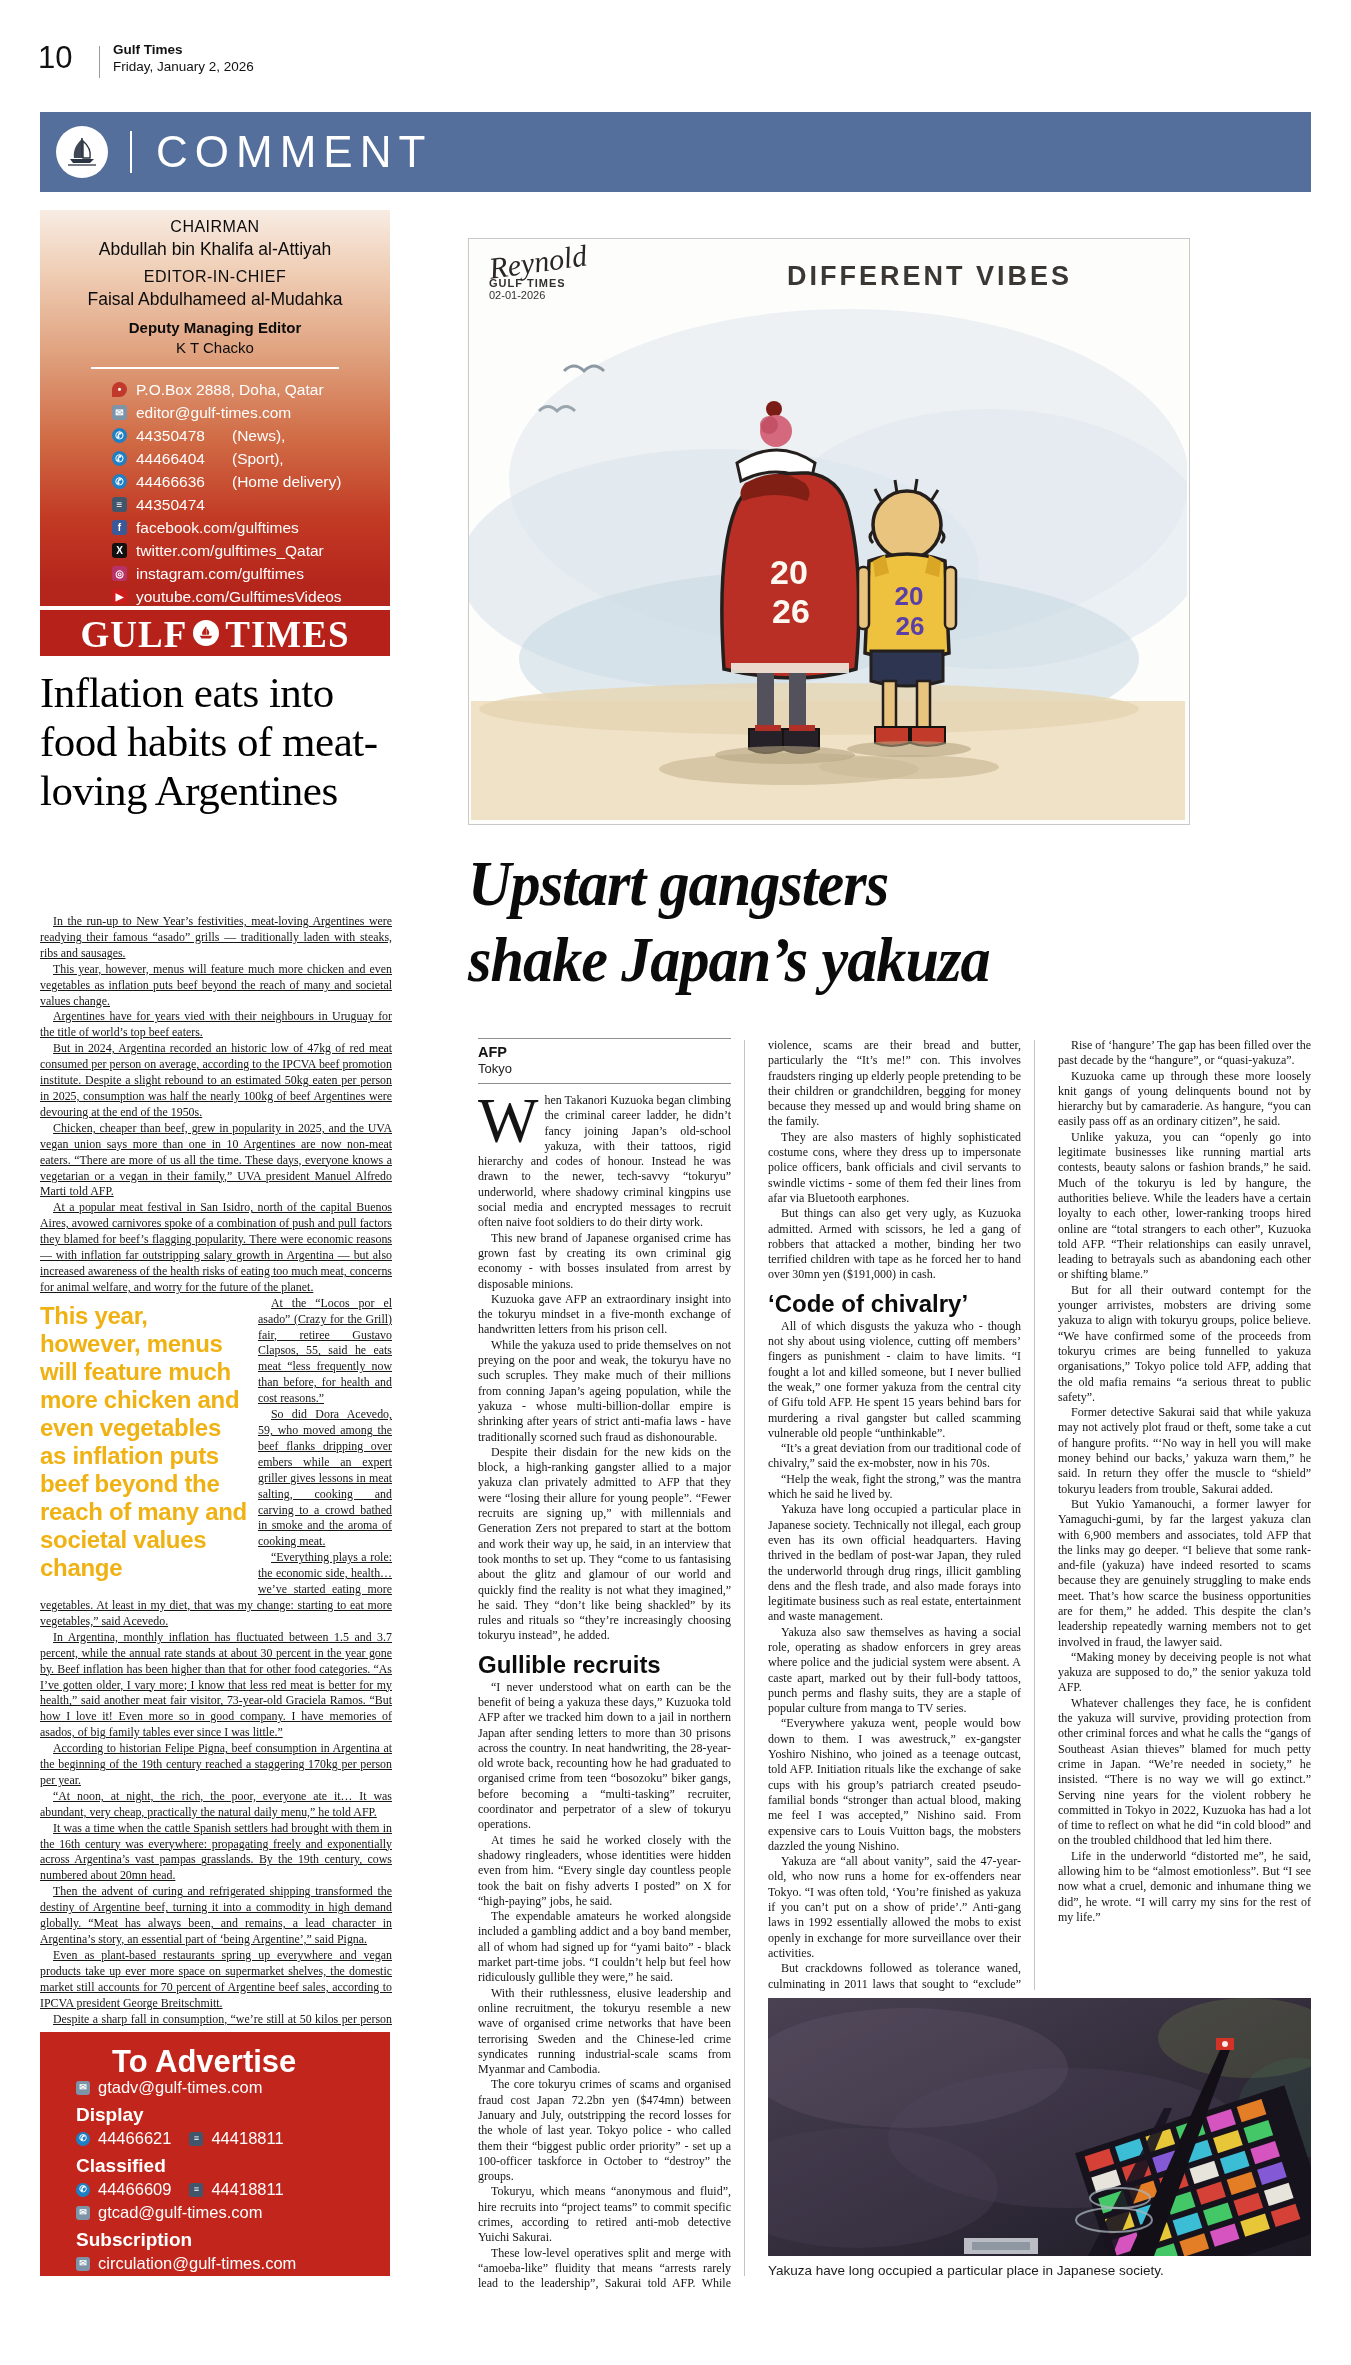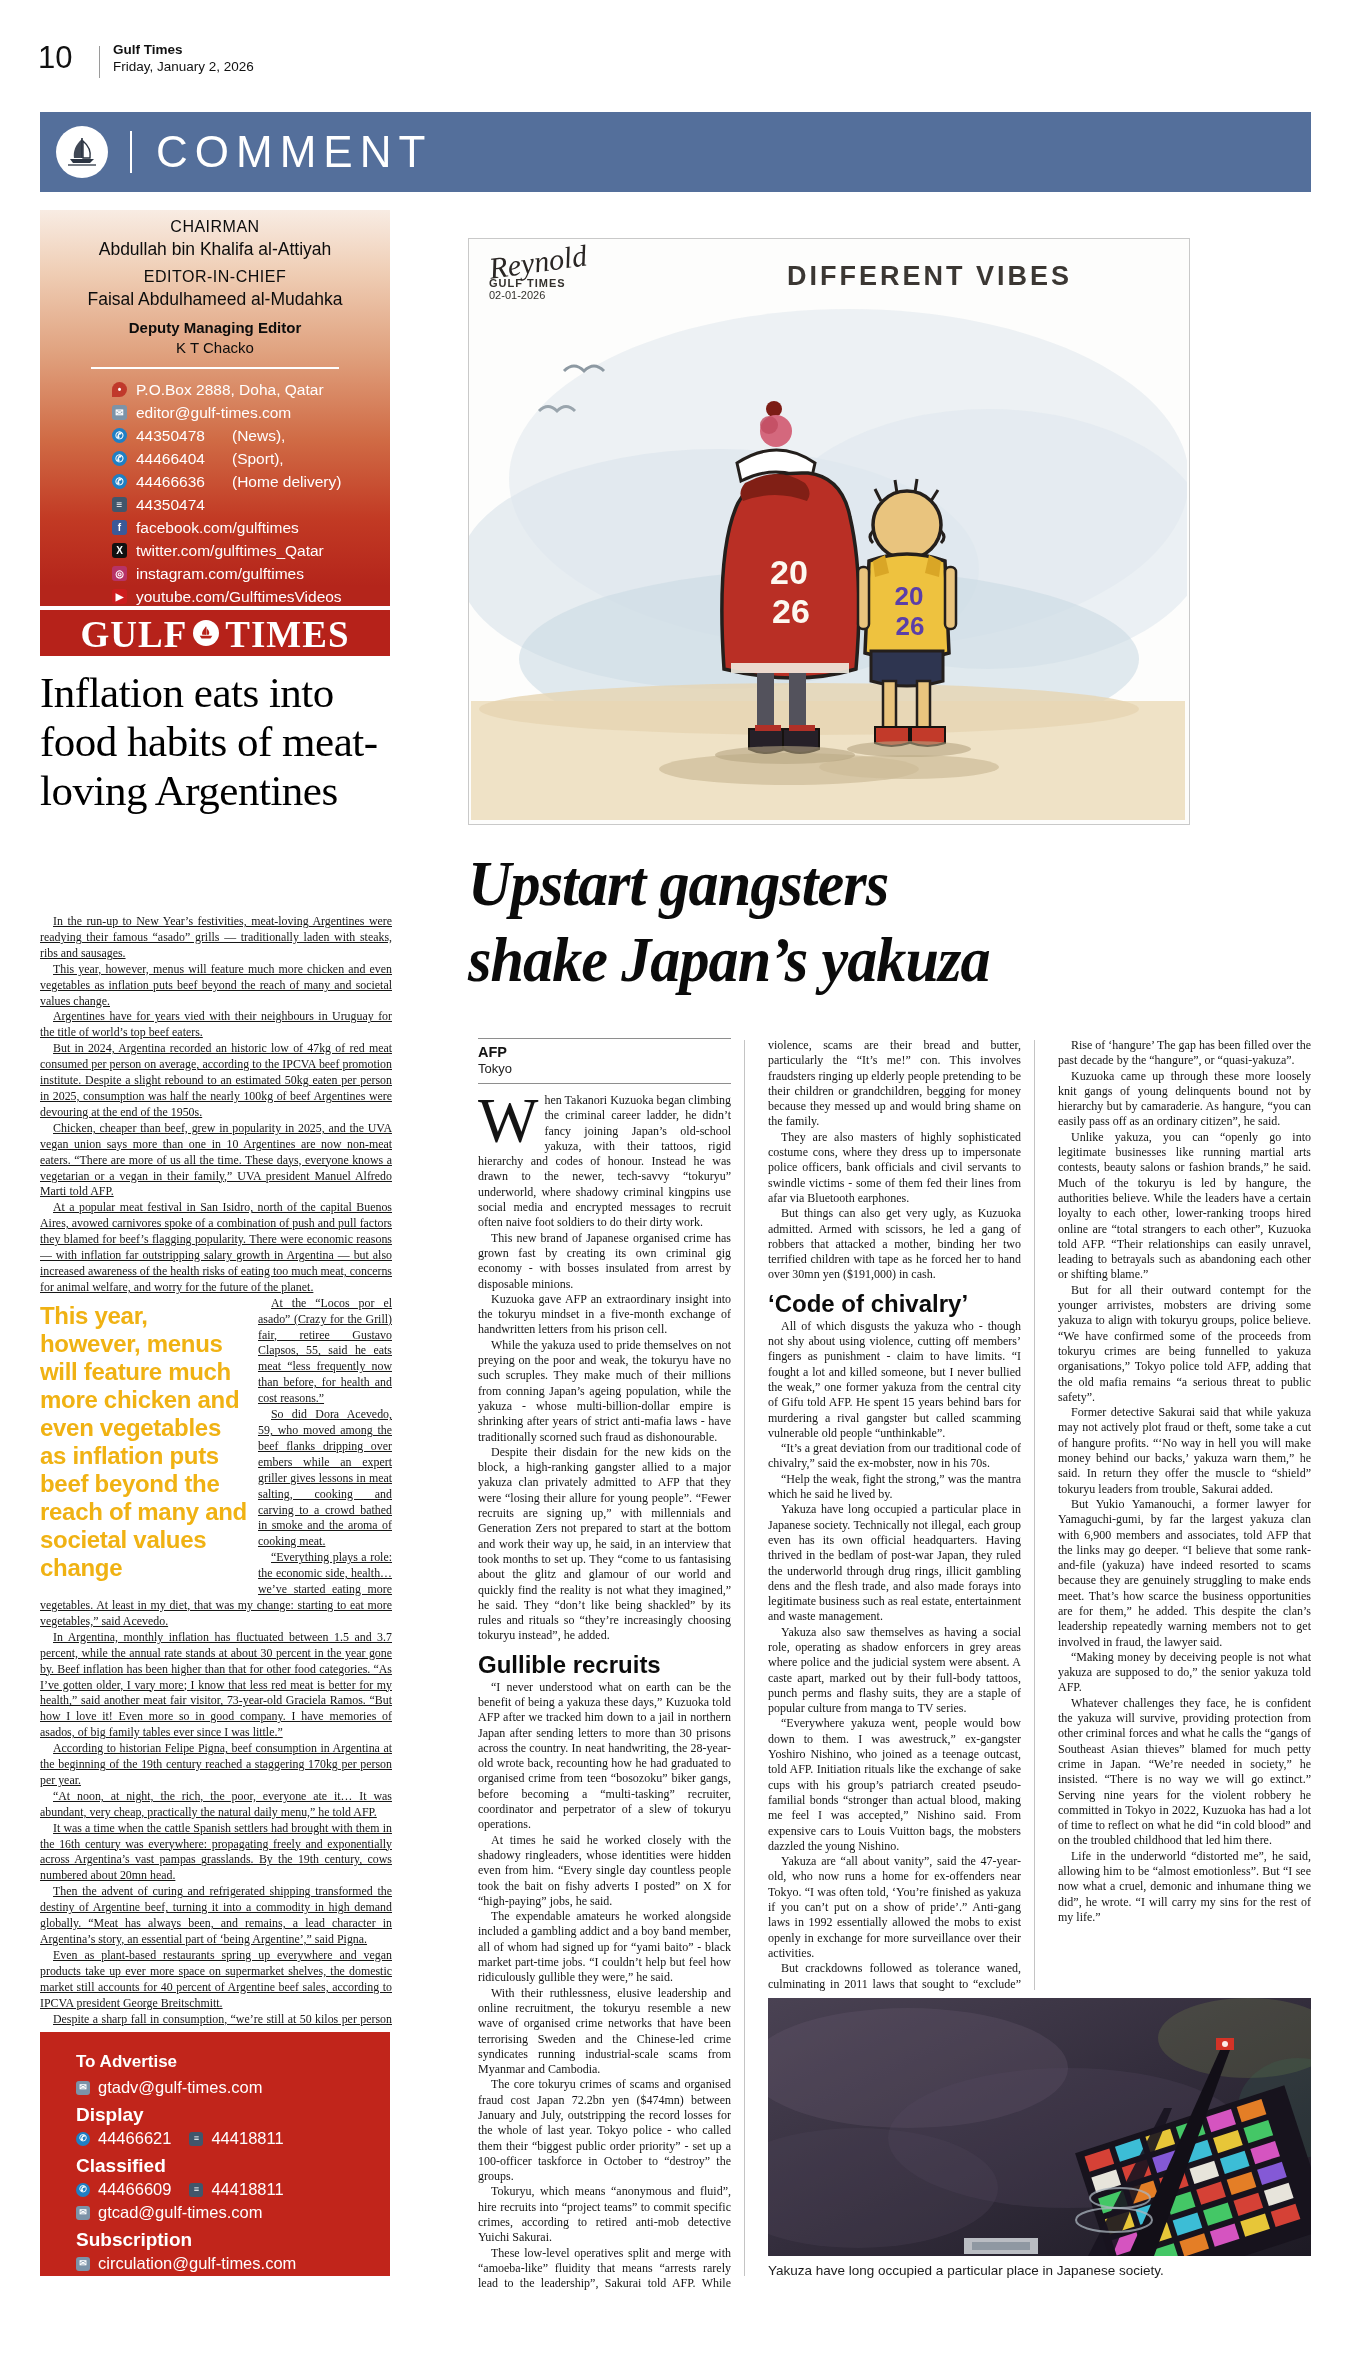--- a/index.html
+++ b/index.html
@@ -38,21 +38,21 @@
 
   
   .lheadline{left:40px;top:668px;width:360px;font-family:"Liberation Serif",serif;font-size:43px;line-height:49px;color:#000;letter-spacing:-.5px;}
   .lbody{left:40px;top:914px;width:352px;height:1112px;overflow:hidden;font-family:"Liberation Serif",serif;font-size:11.9px;line-height:15.9px;text-align:justify;color:#161616;}
   .lbody p{margin:0;text-indent:13px;text-decoration:underline;}
   .pullquote{float:left;width:208px;margin:6px 10px 4px 0;font-family:"Liberation Sans",sans-serif;font-weight:bold;font-size:24px;line-height:28px;color:#f0b213;letter-spacing:-.3px;text-align:left;}
 
   
   .advbox{left:40px;top:2032px;width:350px;height:244px;background:#c1251b;color:#fff;overflow:hidden;padding:0;}
   .adv-inner{padding:16px 0 0 36px;}
-  .adv-title{font-size:17px;font-weight:bold;line-height:28px;}
+  .adv-title{font-size:31px;font-weight:bold;line-height:28px;margin-left:36px;}
   .adv-row{font-size:16.5px;line-height:23px;display:flex;align-items:center;}
   .adv-label{font-size:19px;font-weight:bold;line-height:25px;margin-top:3px;}
   .aicon{display:inline-flex;width:14px;height:14px;border-radius:3px;margin-right:8px;align-items:center;justify-content:center;font-size:9px;color:#fff;font-weight:bold;}
   .sp18{display:inline-block;width:18px;}
 
   
   .cartoon{left:468px;top:238px;width:720px;height:585px;border:1px solid #c9c9c9;background:#fdfdfc;}
 
   
   .mheadline{left:468px;top:846px;width:860px;font-family:"Liberation Serif",serif;font-style:italic;font-weight:bold;font-size:64px;line-height:76px;color:#0b0b0b;transform:scaleX(.94);transform-origin:left top;letter-spacing:-1px;}
@@ -190,21 +190,21 @@
   <div class="pullquote">This year, however, menus will feature much more chicken and even vegetables as inflation puts beef beyond the reach of many and societal values change</div>
   <div>
       <p>At the “Locos por el asado” (Crazy for the Grill) fair, retiree Gustavo Clapsos, 55, said he eats meat “less frequently now than before, for health and cost reasons.”</p>
       <p>So did Dora Acevedo, 59, who moved among the beef flanks dripping over embers while an expert griller gives lessons in meat salting, cooking and carving to a crowd bathed in smoke and the aroma of cooking meat.</p>
       <p>“Everything plays a role: the economic side, health… we’ve started eating more vegetables. At least in my diet, that was my change: starting to eat more vegetables,” said Acevedo.</p>
       <p>In Argentina, monthly inflation has fluctuated between 1.5 and 3.7 percent, while the annual rate stands at about 30 percent in the year gone by. Beef inflation has been higher than that for other food categories. “As I’ve gotten older, I vary more; I know that less red meat is better for my health,” said another meat fair visitor, 73-year-old Graciela Ramos. “But how I love it! Even more so in good company. I have memories of asados, of big family tables ever since I was little.”</p>
       <p>According to historian Felipe Pigna, beef consumption in Argentina at the beginning of the 19th century reached a staggering 170kg per person per year.</p>
       <p>“At noon, at night, the rich, the poor, everyone ate it… It was abundant, very cheap, practically the natural daily menu,” he told AFP.</p>
       <p>It was a time when the cattle Spanish settlers had brought with them in the 16th century was everywhere: propagating freely and exponentially across Argentina’s vast pampas grasslands. By the 19th century, cows numbered about 20mn head.</p>
       <p>Then the advent of curing and refrigerated shipping transformed the destiny of Argentine beef, turning it into a commodity in high demand globally. “Meat has always been, and remains, a lead character in Argentina’s story, an essential part of ‘being Argentine’,” said Pigna.</p>
-      <p>Even as plant-based restaurants spring up everywhere and vegan products take up ever more space on supermarket shelves, the domestic market still accounts for 40 percent of Argentine beef sales, according to IPCVA president George Breitschmitt.</p>
+      <p>Even as plant-based restaurants spring up everywhere and vegan products take up ever more space on supermarket shelves, the domestic market still accounts for 70 percent of Argentine beef sales, according to IPCVA president George Breitschmitt.</p>
       <p>Despite a sharp fall in consumption, “we’re still at 50 kilos per person per year, while in Europe the average is between 10 and 20 kilos, and in Asia about three to five kilos per person per year,” he said.</p>
     </div>
 </div>
 
 <div class="abs advbox">
   <div class="adv-inner">
     <div class="adv-title">To Advertise</div>
     <div class="adv-row">
         <span class="aicon ic-mail">✉</span>
         <span>gtadv@gulf-times.com</span>

